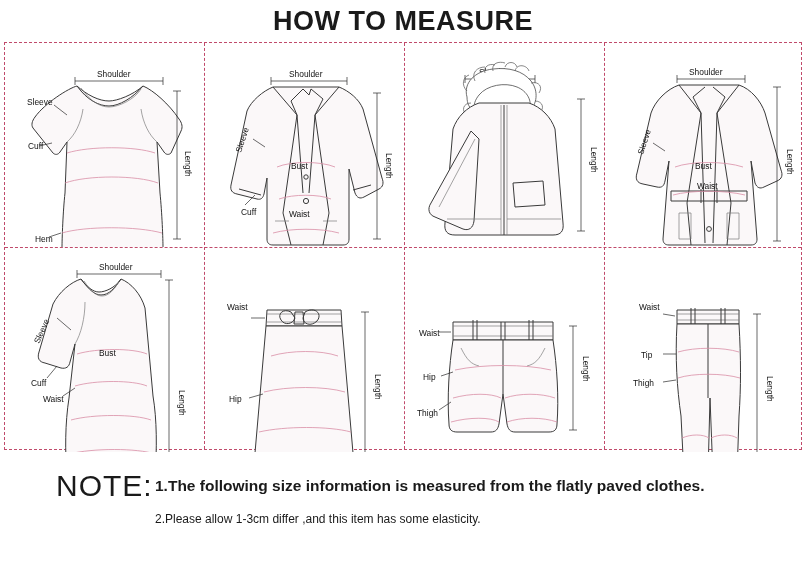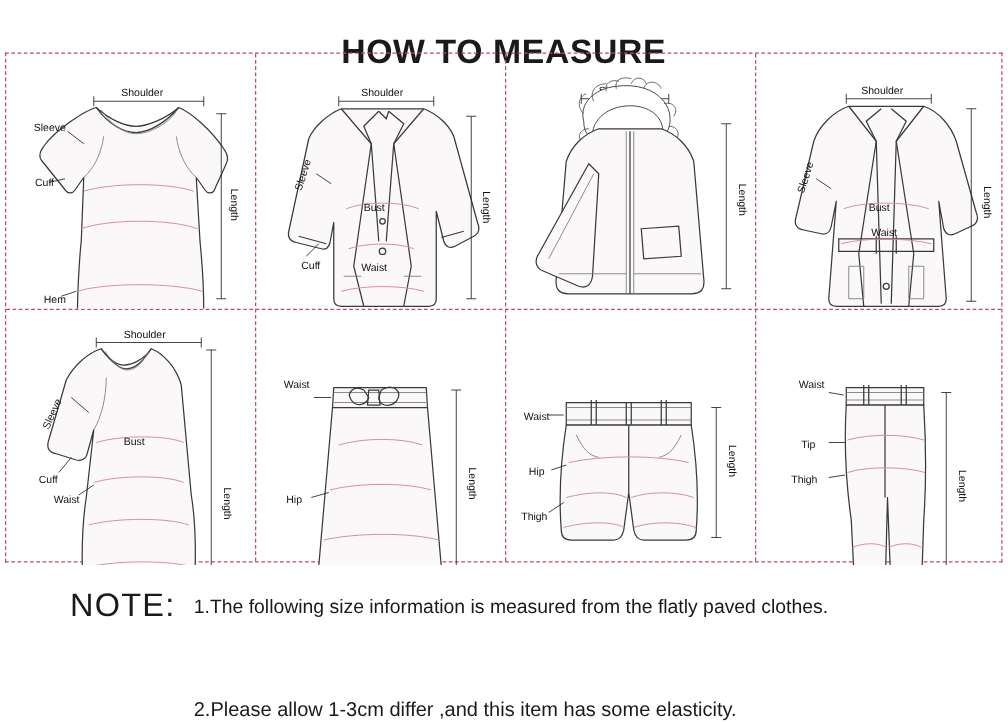--- a/index.html
+++ b/index.html
@@ -10,21 +10,21 @@
     font-family: "Liberation Sans", sans-serif;
     color: #1a1a1a;
     overflow: hidden;
     position: relative;
   }
   #title {
     text-align: center;
     font-size: 27px;
     font-weight: bold;
     letter-spacing: 0.5px;
-    padding-top: 24px;
+    padding-top: 4px;
     height: 40px;
     line-height: 34px;
   }
   #grid {
     position: absolute;
     left: 4px; top: 42px;
     width: 798px; height: 408px;
     border: 1px dashed #c04a6b;
   }
   #grid .hline {
@@ -50,30 +50,30 @@
   .pink { fill:none; stroke:#d98ea6; stroke-width:0.8; }
   .dim { stroke:#2a2a2a; stroke-width:0.7; fill:none; }
   .fur { fill:#ffffff; stroke:#4a4a4a; stroke-width:0.8; }
 
   #note {
     position: absolute;
     left: 0; top: 455px; width: 806px; height: 120px;
   }
   #note .nword {
     position: absolute; left: 56px; top: 14px;
-    font-size: 26px; letter-spacing: 1px;
+    font-size: 30px; letter-spacing: 1px;
   }
   #note .l1 {
     position: absolute; left: 155px; top: 22px;
     font-size: 15.5px;
+    font-weight: bold;
   }
   #note .l2 {
     position: absolute; left: 155px; top: 57px;
-    font-size: 16px;
-    margin-top: 48px;
+    font-size: 12px;
   }
 </style>
 </head>
 <body>
 
 <div id="title">HOW TO MEASURE</div>
 
 <div id="grid">
   <div class="hline"></div>
   <div class="vline" style="left:199px"></div>

